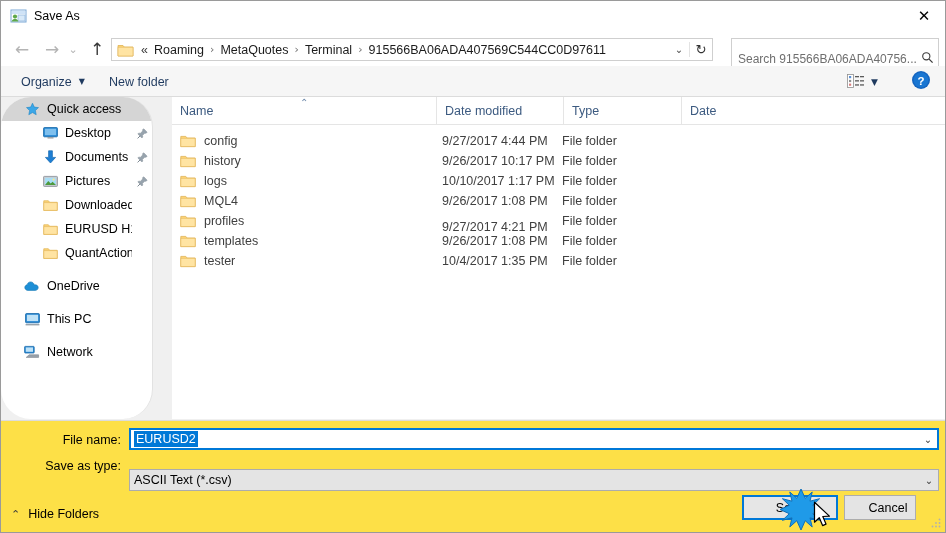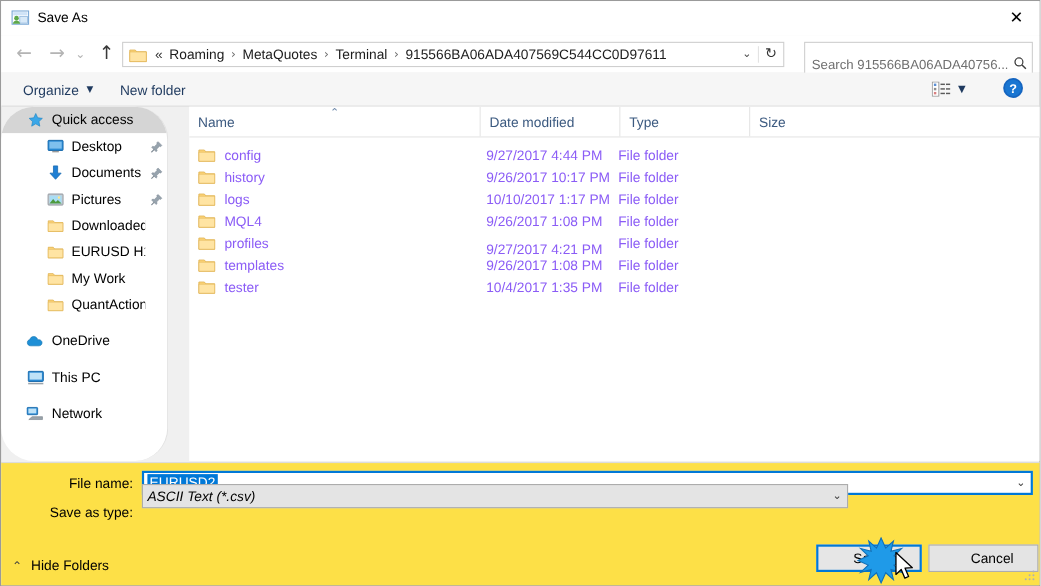--- a/index.html
+++ b/index.html
@@ -274,21 +274,21 @@
     font-family: "DejaVu Sans", sans-serif;
     top: 0px;
   }
   .row {
     position: relative;
     height: 20px;
     display: flex;
     align-items: center;
     cursor: default;
   }
-  .cell { position: absolute; font-size: 12.5px; color: #8b5cf6; white-space: nowrap; }
+  .cell { position: absolute; font-size: 12.5px; color: #404040; white-space: nowrap; }
   .cell-name { left: 8px; display: flex; align-items: center; }
   .folder-ico { width: 16px; height: 13px; margin-right: 8px; flex: 0 0 auto; }
 
   
   .formarea {
     position: absolute;
     left: 0; top: 419px;
     width: 946px; height: 114px;
     background: #fde047;
     border-top: 1px solid #dcdcdc;
@@ -313,25 +313,24 @@
     display: flex;
     align-items: center;
   }
   #field-filename {
     top: 7px;
     width: 810px;
     background: #ffffff;
     border: 2px solid #0078d7;
   }
   #field-savetype {
-    top: 19px;
-    width: 642px;
+    top: 48px;
+    width: 810px;
     background: #e4e4e4;
     border: 1px solid #acacac;
-    font-style: italic;
   }
   .combo-value {
     flex: 1 1 auto;
     font-size: 12.5px;
     padding-left: 4px;
     white-space: nowrap;
     overflow: hidden;
     color: #000;
   }
   .combo-value.selected-text {
@@ -380,21 +379,21 @@
     cursor: default;
   }
   #btn-save {
     left: 741px; top: 494px;
     width: 96px;
     background: #e6e6e6;
     border: 2px solid #0078d7;
   }
   #btn-cancel {
     left: 843px; top: 494px;
-    width: 100px;
+    width: 72px;
     background: #e4e4e4;
     border: 1px solid #adadad;
     padding-left: 16px;
   }
 
   .resize-grip {
     position: absolute;
     right: 3px; bottom: 3px;
     width: 12px; height: 12px;
   }
@@ -591,30 +590,20 @@
       <span class="side-ico">
         <svg width="15" height="13" viewBox="0 0 15 13">
           <path d="M0.8 1.8h4.6l1.3 1.5H14.2V11.4H0.8z" fill="#ffd77a" stroke="#e0b455" stroke-width="0.8"></path>
           <path d="M0.8 3.6h13.4v7.8H0.8z" fill="#ffe4a3" stroke="#e0b455" stroke-width="0.6"></path>
         </svg>
       </span>
       <span class="side-label">EURUSD H1</span>
       <span class="side-pin"></span>
     </div>
 
-    <div class="side-item lvl1">
-      <span class="side-ico">
-        <svg width="15" height="13" viewBox="0 0 15 13">
-          <path d="M0.8 1.8h4.6l1.3 1.5H14.2V11.4H0.8z" fill="#ffd77a" stroke="#e0b455" stroke-width="0.8"></path>
-          <path d="M0.8 3.6h13.4v7.8H0.8z" fill="#ffe4a3" stroke="#e0b455" stroke-width="0.6"></path>
-        </svg>
-      </span>
-      <span class="side-label">My Work</span>
-      <span class="side-pin"></span>
-    </div>
 
     <div class="side-item lvl1">
       <span class="side-ico">
         <svg width="15" height="13" viewBox="0 0 15 13">
           <path d="M0.8 1.8h4.6l1.3 1.5H14.2V11.4H0.8z" fill="#ffd77a" stroke="#e0b455" stroke-width="0.8"></path>
           <path d="M0.8 3.6h13.4v7.8H0.8z" fill="#ffe4a3" stroke="#e0b455" stroke-width="0.6"></path>
         </svg>
       </span>
       <span class="side-label">QuantAction Signal</span>
       <span class="side-pin"></span>
@@ -667,21 +656,21 @@
         <span class="sortcaret" style="left:128px;">⌃</span>
         <span>Name</span>
       </div>
       <div class="col" style="left:264px; width:127px;">
         <span>Date modified</span>
       </div>
       <div class="col" style="left:391px; width:118px;">
         <span>Type</span>
       </div>
       <div class="col" style="left:509px; width:72px;">
-        <span>Size</span>
+        <span>Date</span>
       </div>
     </div>
 
     <div style="padding-top:6px;">
       <div class="row">
         <span class="cell cell-name">
           <span class="folder-ico">
             <svg width="16" height="13" viewBox="0 0 16 13">
               <path d="M0.8 1.4h5l1.3 1.6H15.2V11.6H0.8z" fill="#ffd77a" stroke="#e0b455" stroke-width="0.8"></path>
               <path d="M0.8 3.3h14.4v8.3H0.8z" fill="#ffe4a3" stroke="#e0b455" stroke-width="0.6"></path>

